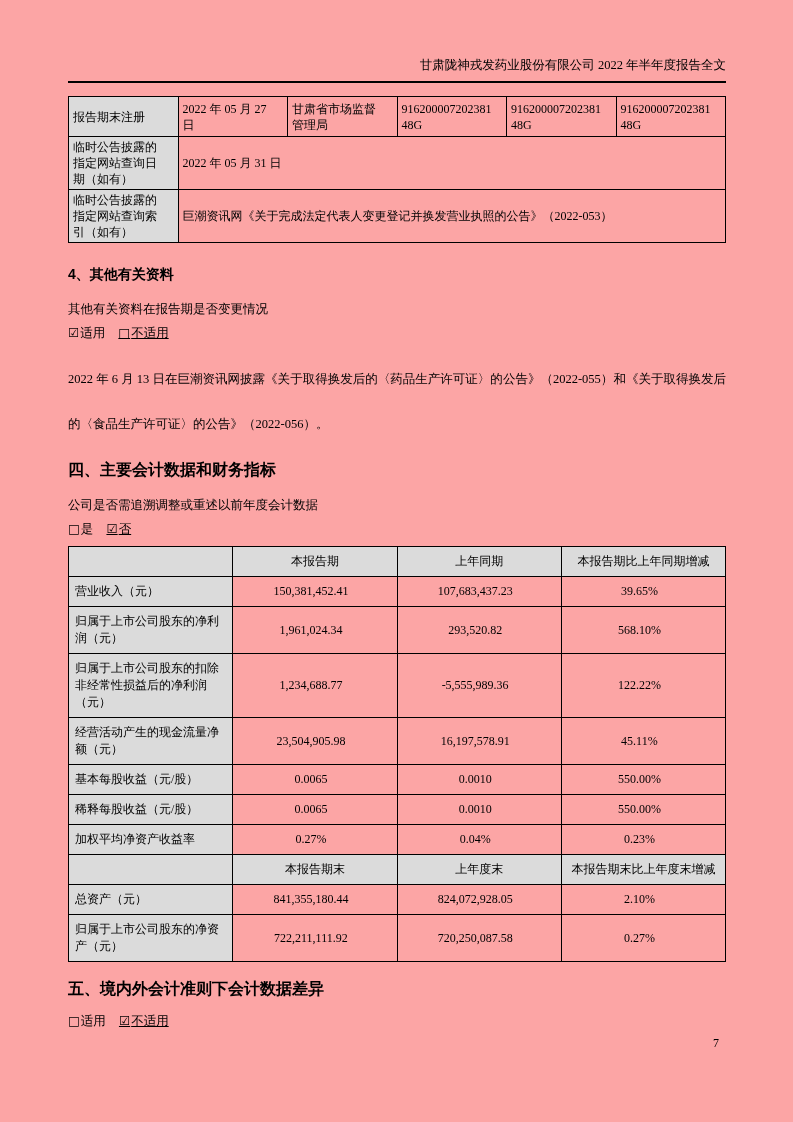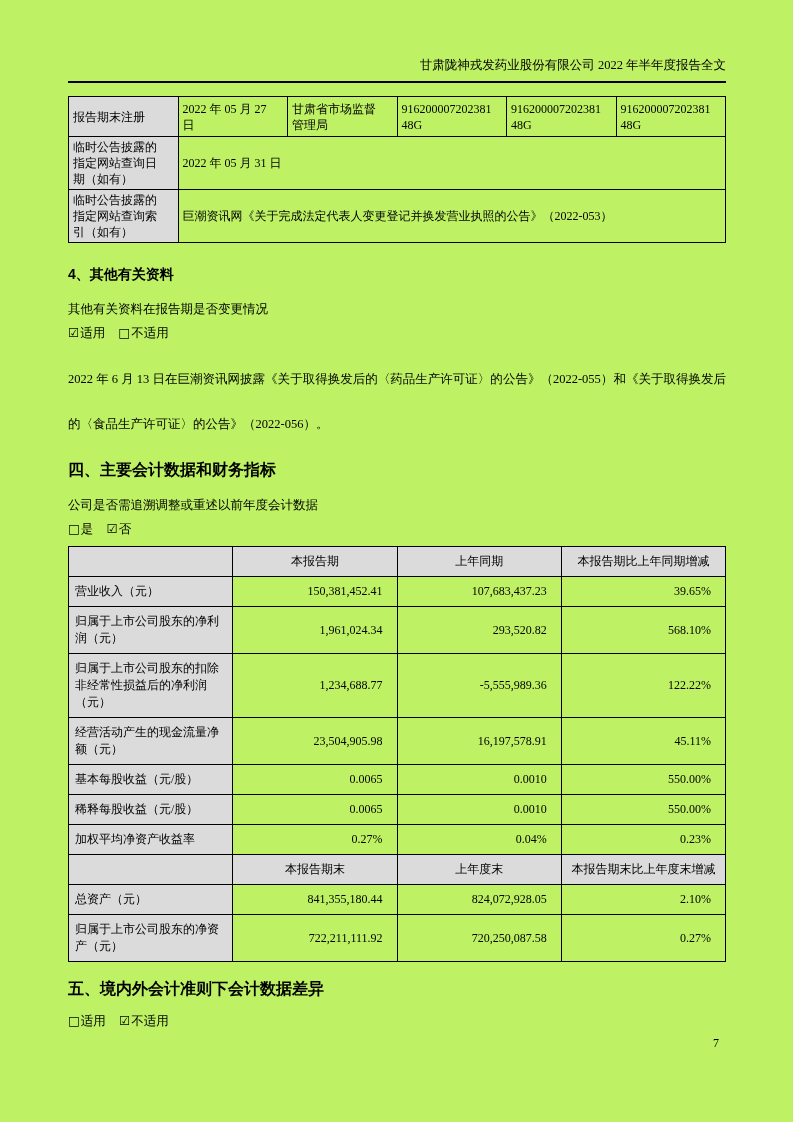--- a/index.html
+++ b/index.html
@@ -1,19 +1,19 @@
 <!DOCTYPE html>
 <html><head>
 <meta charset="utf-8">
 <style>
   html,body { margin:0; padding:0; background:#ffffff; }
   .page {
     position:relative;
     width:793px; height:1122px;
-    background:#bef264;
+    background:#fca5a5;
     color:#000;
     font-family:"Liberation Serif","DejaVu Serif",serif;
     overflow:hidden;
     box-sizing:border-box;
   }
   .content { padding:56px 67px 0 68px; }
 
   .doc-header {
     text-align:right;
     font-size:12.5px;
@@ -26,36 +26,36 @@
   td { border:1px solid #000; vertical-align:middle; }
 
   .reg-table { margin-top:13px; font-size:12px; }
   .reg-table td { padding:2px 4px; line-height:16px; }
 
   .fin-table { margin-top:8px; font-size:12px; }
   .fin-table td { padding:6px 6px; line-height:17px;margin-top:28px; }
 
   .label-cell { background:#dbdbdb; text-align:left; }
   .head-cell  { background:#dbdbdb; text-align:center; }
-  .num  { text-align:right; padding-right:14px !important;font-family:Liberation Serif, serif; }
+  .num  { text-align:center; padding-right:14px !important;font-family:Liberation Serif, serif; }
   .pre  { white-space:pre-line; }
 
   .h-gothic {
     font-family:"Liberation Sans","DejaVu Sans",sans-serif;
     font-weight:bold;
   }
   .h-small { font-size:14px; margin-top:22px; line-height:19px; }
   .h-big   { font-size:16px; margin-top:12px; line-height:21px; }
   .h-big2  { font-size:16px; margin-top:16px; line-height:21px; }
   .h-sub   { font-size:13.5px; margin-top:17px; line-height:18px; }
 
   .q-text  { font-size:12.5px; margin-top:17px; line-height:17px; }
   .opts    { font-size:12.5px; margin-top:6px; line-height:17px; }
   .opts-gap{ margin-top:13px; }
-  .opt + .opt { margin-left:10px; }
+  .opt + .opt { margin-left:10px;text-decoration:underline; }
   .cb { font-family:"DejaVu Sans",sans-serif; margin-right:1px; }
 
   .para {
     font-size:12.5px;
     line-height:45px;
     margin-top:15px;
     text-align:justify;
   }
   .body-line { font-size:12.5px; margin-top:9px; line-height:17px; }
 

